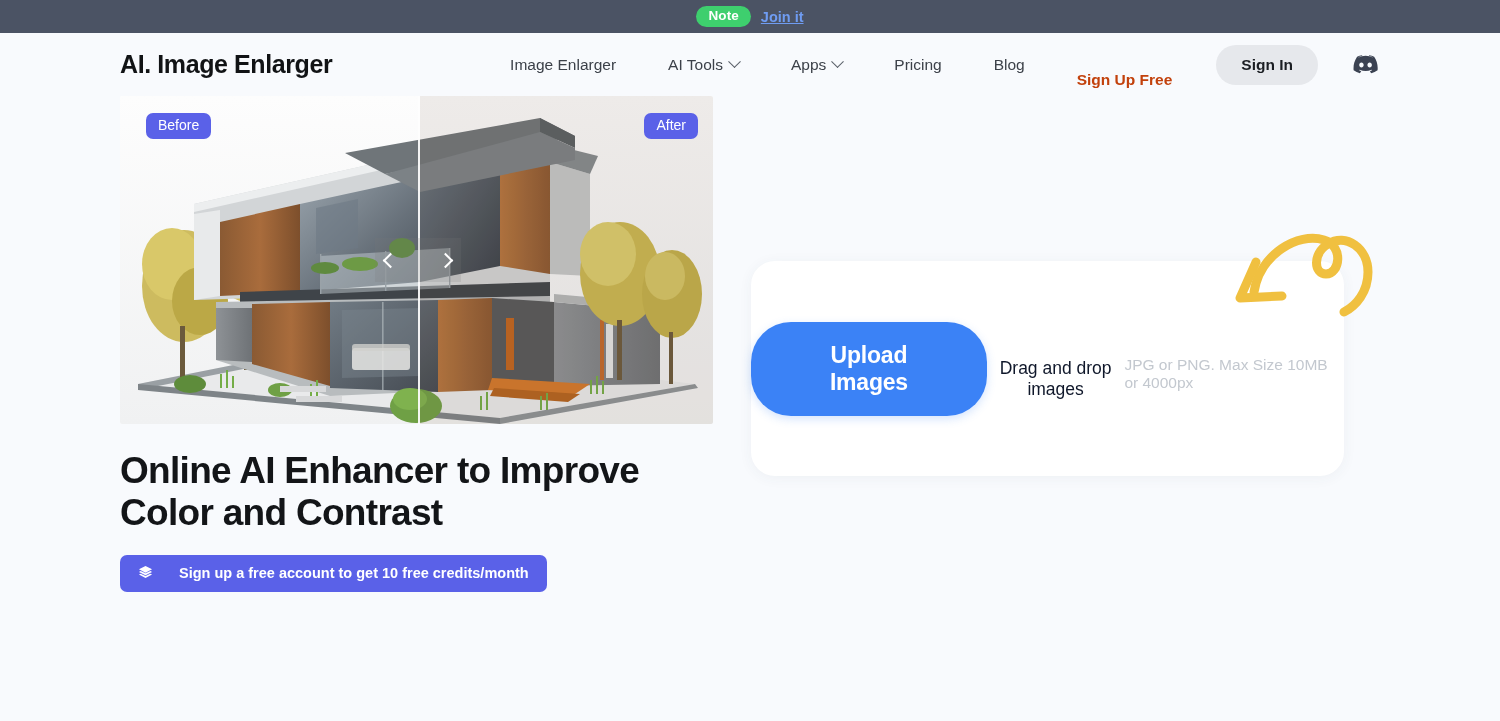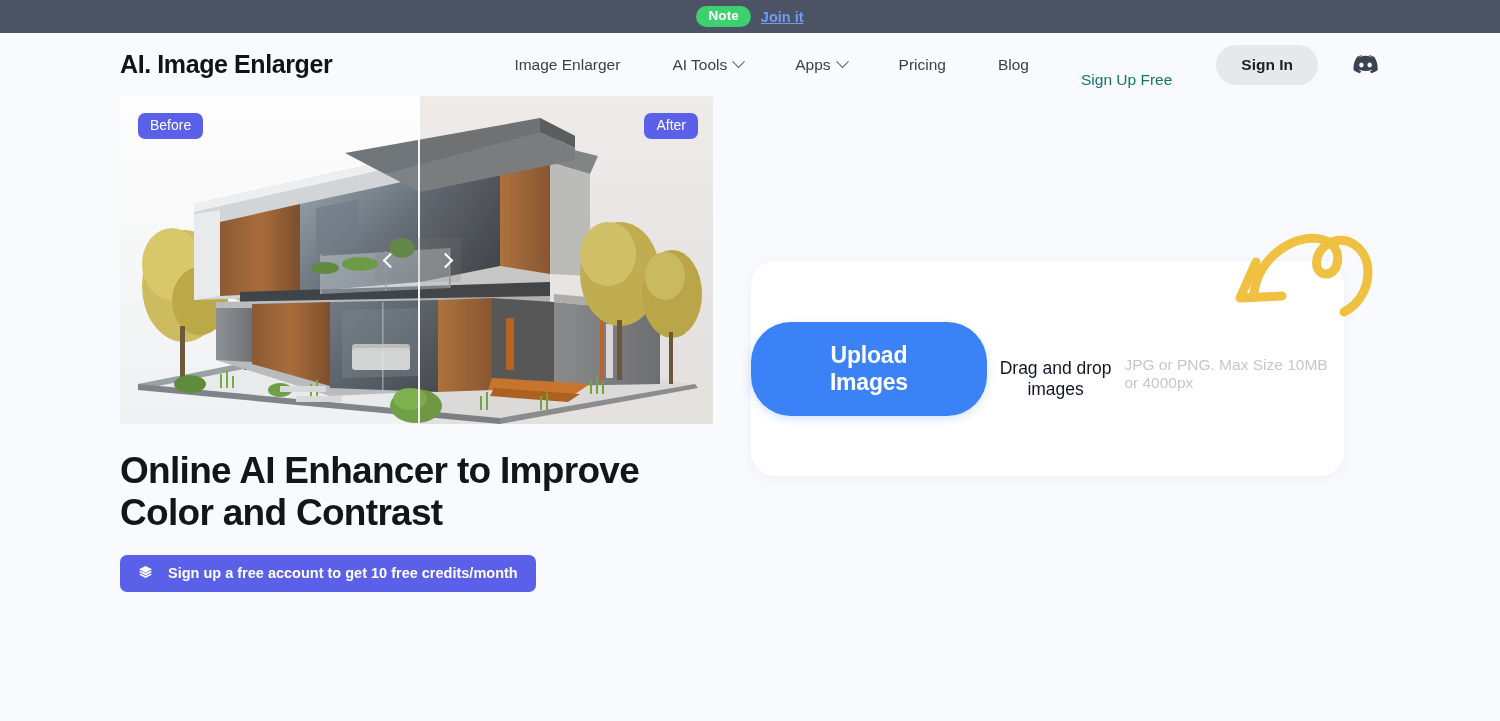--- a/index.html
+++ b/index.html
@@ -73,21 +73,21 @@
   .nav-item {
     font-size: 15.5px;
     color: #3c4149;
     padding: 8px 18px;
     display: flex;
     align-items: center;
     gap: 7px;
     cursor: pointer;
     white-space: nowrap;
   }
-  .nav-item.strong { font-weight: 400; color: #0f766e; margin-top: 30px; }
+  .nav-item.strong { font-weight: 700; color: #c2410c; margin-top: 30px; }
   .chev {
     width: 9px; height: 9px;
     border-right: 1.6px solid #5a6069;
     border-bottom: 1.6px solid #5a6069;
     transform: rotate(45deg) translate(-2px,-2px);
     display: inline-block;
   }
   .signin-btn {
     margin-left: 10px;
     background: #e6e8ec;
@@ -139,21 +139,21 @@
     top: 17px;
     background: #5a61e8;
     color: #fff;
     font-size: 14px;
     font-weight: 500;
     padding: 4px 12px 5px;
     border-radius: 7px;
     z-index: 6;
     line-height: 1.2;
   }
-  .tag.before { left: 18px; }
+  .tag.before { left: 26px; }
   .tag.after  { right: 15px; }
 
   .slider-line {
     position: absolute;
     top: 0; bottom: 0;
     left: 50.3%;
     width: 2px;
     background: rgba(255,255,255,.92);
     z-index: 5;
   }
@@ -189,21 +189,21 @@
     margin-top: 17px;
     font-size: 17.5px;
     line-height: 1.64;
     color: #585e68;
     max-width: 600px;
   }
   .credits-btn {
     margin-top: 21px;
     display: inline-flex;
     align-items: center;
-    gap: 15px;
+    gap: 26px;
     background: #5a61e8;
     color: #ffffff;
     border: none;
     border-radius: 7px;
     font-family: inherit;
     font-size: 14.5px;
     font-weight: 700;
     padding: 10px 18px 11px;
     cursor: pointer;
     white-space: nowrap;

